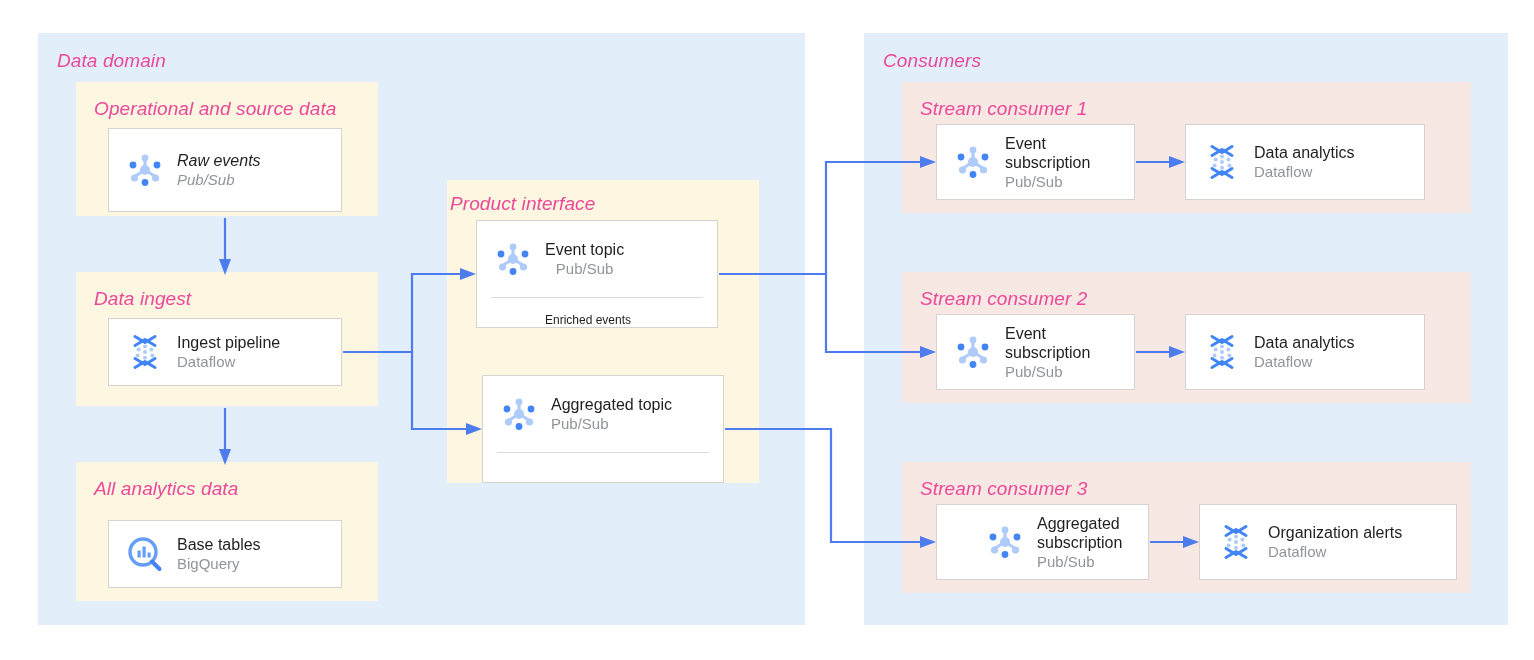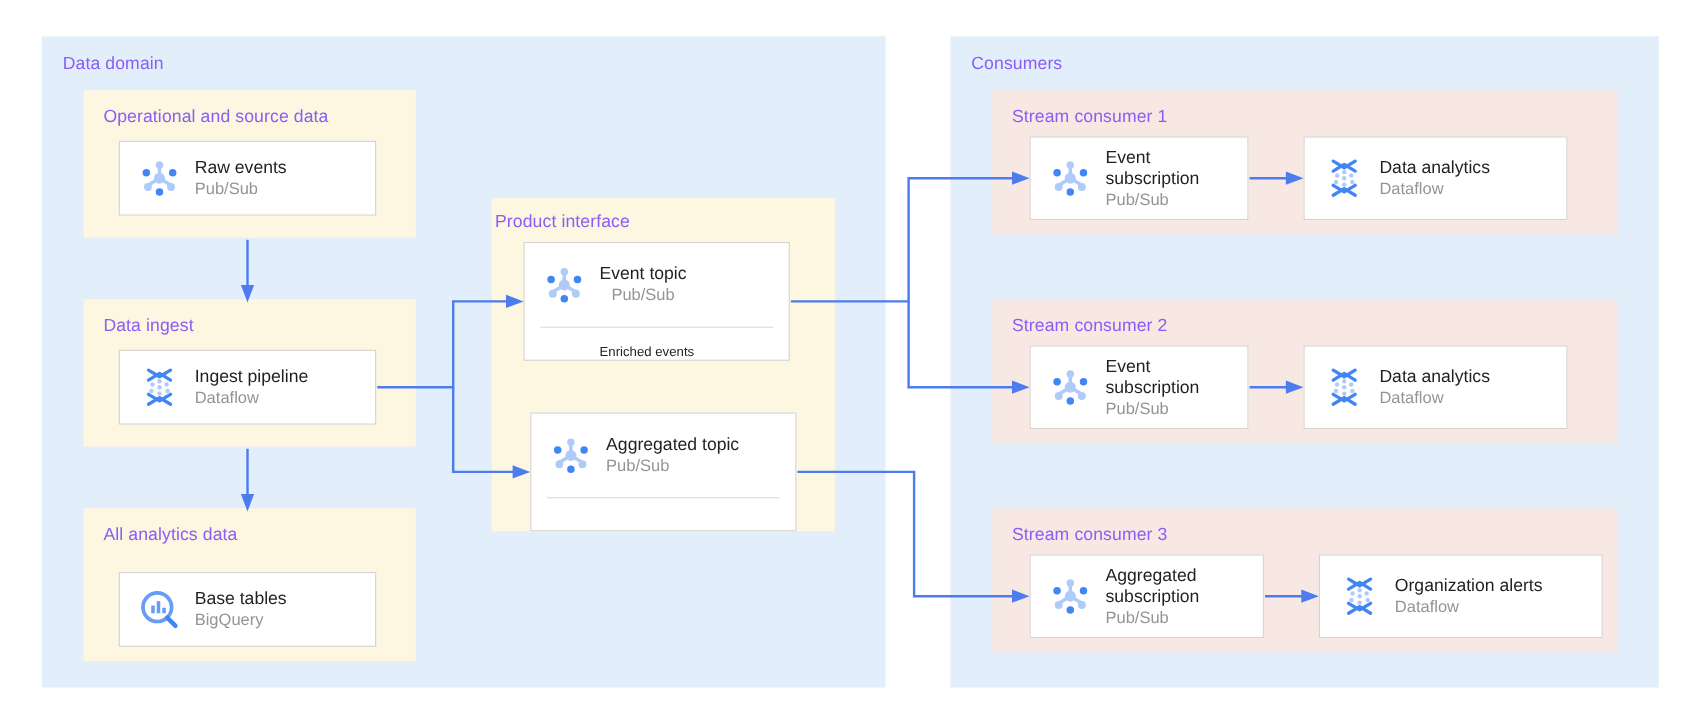--- a/index.html
+++ b/index.html
@@ -5,22 +5,22 @@
   html,body{margin:0;padding:0;background:#ffffff;}
   body{width:1534px;height:660px;overflow:hidden;
        font-family:"Liberation Sans","DejaVu Sans",sans-serif;}
   #stage{position:relative;width:1534px;height:660px;background:#fff;}
 
   
   .panel{position:absolute;box-sizing:border-box;}
   .panel-blue{background:#e3eefb;}
   .panel-yellow{background:#fdf6e0;}
   .panel-pink{background:#f8e8e4;}
-  .panel-label{position:absolute;color:#8b5cf6;font-size:16px;letter-spacing:.1px;
-               white-space:nowrap;line-height:1;}
+  .panel-label{position:absolute;color:#ec4899;font-size:19px;letter-spacing:.1px;
+               white-space:nowrap;line-height:1;font-style:italic;}
 
   
   .card{position:absolute;box-sizing:border-box;background:#ffffff;
         border:1px solid #d6d2cd;display:flex;align-items:flex-start;}
   .card-inner{display:flex;align-items:center;width:100%;height:100%;}
   .card-icon{flex:0 0 auto;width:44px;height:44px;margin-left:14px;margin-right:10px;
              display:flex;align-items:center;justify-content:center;}
   .card-icon svg{display:block;}
   .card-text{display:flex;flex-direction:column;justify-content:center;}
   .card-title{color:#1f1f1f;font-size:16px;line-height:19px;}
@@ -41,21 +41,21 @@
 </head>
 <body>
 
 <div id="stage">
 
   <div class="panel panel-blue" style="left:38px;top:33px;width:767px;height:592px;"></div>
   <div class="panel-label" style="left:57px;top:51px;">Data domain</div>
 
   <div class="panel panel-yellow" style="left:76px;top:82px;width:302px;height:134px;"></div>
   <div class="panel-label" style="left:94px;top:99px;">Operational and source data</div>
-  <div class="card" style="left:108px;top:128px;width:234px;height:68px;">
+  <div class="card" style="left:108px;top:128px;width:234px;height:84px;font-style:italic;">
     <div class="card-inner">
       <span class="card-icon">
         <svg width="40" height="40" viewBox="0 0 40 40">
           <g stroke="#aecbfa" stroke-width="3.2" stroke-linecap="round">
             <line x1="20" y1="20" x2="20" y2="9"></line>
             <line x1="20" y1="20" x2="30.5" y2="26.5"></line>
             <line x1="20" y1="20" x2="9.5" y2="26.5"></line>
           </g>
           <circle cx="20" cy="20" r="5" fill="#aecbfa"></circle>
           <circle cx="20" cy="8" r="3.4" fill="#aecbfa"></circle>
@@ -289,21 +289,21 @@
       </span>
       <span class="card-text">
         <span class="card-title">Data analytics</span>
         <span class="card-sub">Dataflow</span>
       </span>
     </div>
   </div>
 
   <div class="panel panel-pink" style="left:902px;top:462px;width:569px;height:131px;"></div>
   <div class="panel-label" style="left:920px;top:479px;">Stream consumer 3</div>
-  <div class="card" style="left:936px;top:504px;width:213px;height:76px;">
+  <div class="card" style="left:936px;top:504px;width:213px;height:76px;padding-left:32px;">
     <div class="card-inner">
       <span class="card-icon">
         <svg width="40" height="40" viewBox="0 0 40 40">
           <g stroke="#aecbfa" stroke-width="3.2" stroke-linecap="round">
             <line x1="20" y1="20" x2="20" y2="9"></line>
             <line x1="20" y1="20" x2="30.5" y2="26.5"></line>
             <line x1="20" y1="20" x2="9.5" y2="26.5"></line>
           </g>
           <circle cx="20" cy="20" r="5" fill="#aecbfa"></circle>
           <circle cx="20" cy="8" r="3.4" fill="#aecbfa"></circle>

